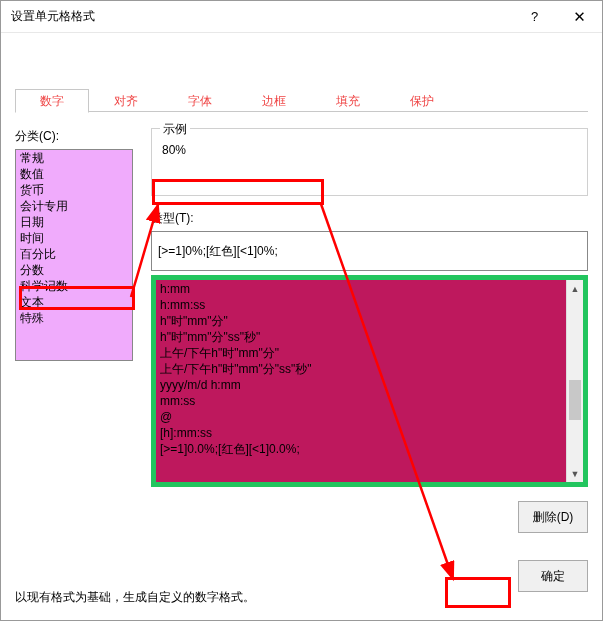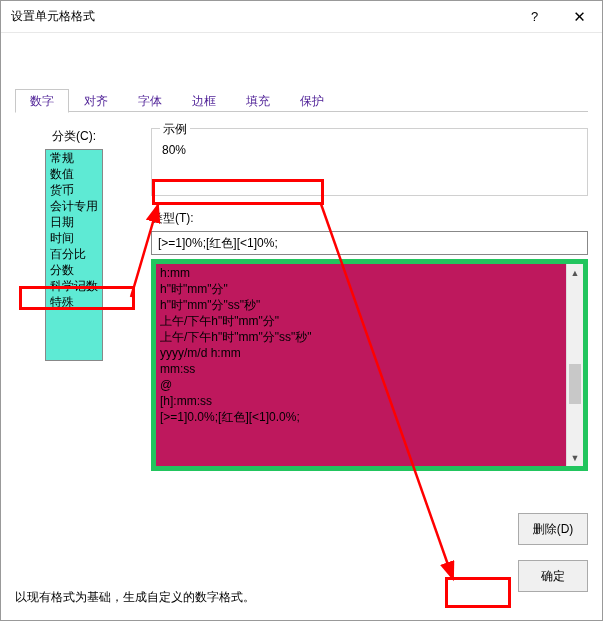--- a/index.html
+++ b/index.html
@@ -37,53 +37,53 @@
     padding: 10px 14px 14px 14px;
     display: flex; flex-direction: column;
     position: relative;
   }
   .tabs {
     display: flex;
     border-bottom: 1px solid #c8c8c8;
     height: 24px;
   }
   .tab {
-    padding: 0 14px;
+    padding: 0 24px;
     height: 24px;
     display: flex; align-items: center;
     font-size: 12px;
-    color: #4c1d95;
+    color: #ef4444;
     position: relative;
     top: 1px;
     border: 1px solid transparent;
     border-bottom: none;
     font-family: Liberation Mono, monospace;
   }
   .tab.active {
     border: 1px solid #c8c8c8;
     border-bottom: 1px solid #fff;
     background: #fff;
   }
   .content {
     flex: 1;
     display: flex;
     gap: 18px;
     padding-top: 16px;
     position: relative;
   }
   .left {
     width: 118px;
-    display: flex; flex-direction: column; align-items: center;
+    display: flex; flex-direction: column;
   }
   .label { margin-bottom: 4px; }
   .catlist {
     flex: 0 0 auto;
     height: 212px;
     border: 1px solid #888;
-    background: #5eead4;
+    background: #f0abfc;
     overflow: hidden;
   }
   .catitem {
     padding: 0 4px;
     line-height: 16px;
     font-size: 12px;
     white-space: nowrap;
   }
   .catitem.selected {
     background: #0a64c8;
@@ -103,21 +103,21 @@
   }
   .example .legend {
     position: absolute;
     top: -8px; left: 8px;
     background: #fff;
     padding: 0 3px;
     font-size: 12px;
   }
   .typeinput {
     width: 100%;
-    height: 24px;
+    height: 40px;
     border: 1px solid #888;
     padding: 0 6px;
     font-family: inherit;
     font-size: 12px;
     outline: none;
   }
   .fmtlist {
     margin-top: 4px;
     border: 5px solid #22c55e;
     background: #be185d;
@@ -157,21 +157,20 @@
     margin-top: 14px;
   }
   .btn {
     min-width: 70px;
     height: 25px;
     border: 1px solid #aaa;
     background: #f0f0f0;
     display: inline-flex; align-items: center; justify-content: center;
     font-family: inherit; font-size: 12px;
     padding: 15px 10px;
-    margin-top: 28px;
   }
   .helptext {
     margin-top: 36px;
     font-size: 12px;
   }
   .dlg-buttons {
     position: absolute;
     right: 14px; bottom: 28px;
     display: flex; gap: 10px;
   }
@@ -220,36 +219,38 @@
         <div class="catlist">
           <div class="catitem">常规</div>
           <div class="catitem">数值</div>
           <div class="catitem">货币</div>
           <div class="catitem">会计专用</div>
           <div class="catitem">日期</div>
           <div class="catitem">时间</div>
           <div class="catitem">百分比</div>
           <div class="catitem">分数</div>
           <div class="catitem">科学记数</div>
+          <div class="catitem">文本</div>
           <div class="catitem">特殊</div>
         </div>
       </div>
 
       <div class="right">
         <div class="example">
           <div class="legend">示例</div>
           <div>80%</div>
         </div>
 
         <div class="label">类型(T):</div>
         <input class="typeinput" type="text" value="[&gt;=1]0%;[红色][&lt;1]0%;" style="">
 
         <div class="fmtlist">
           <div class="fmtitems">
             <div class="fmtitem">h:mm</div>
+            <div class="fmtitem">h:mm:ss</div>
             <div class="fmtitem">h"时"mm"分"</div>
             <div class="fmtitem">h"时"mm"分"ss"秒"</div>
             <div class="fmtitem">上午/下午h"时"mm"分"</div>
             <div class="fmtitem">上午/下午h"时"mm"分"ss"秒"</div>
             <div class="fmtitem">yyyy/m/d h:mm</div>
             <div class="fmtitem">mm:ss</div>
             <div class="fmtitem">@</div>
             <div class="fmtitem">[h]:mm:ss</div>
             <div class="fmtitem">[&gt;=1]0.0%;[红色][&lt;1]0.0%;</div>
           </div>

